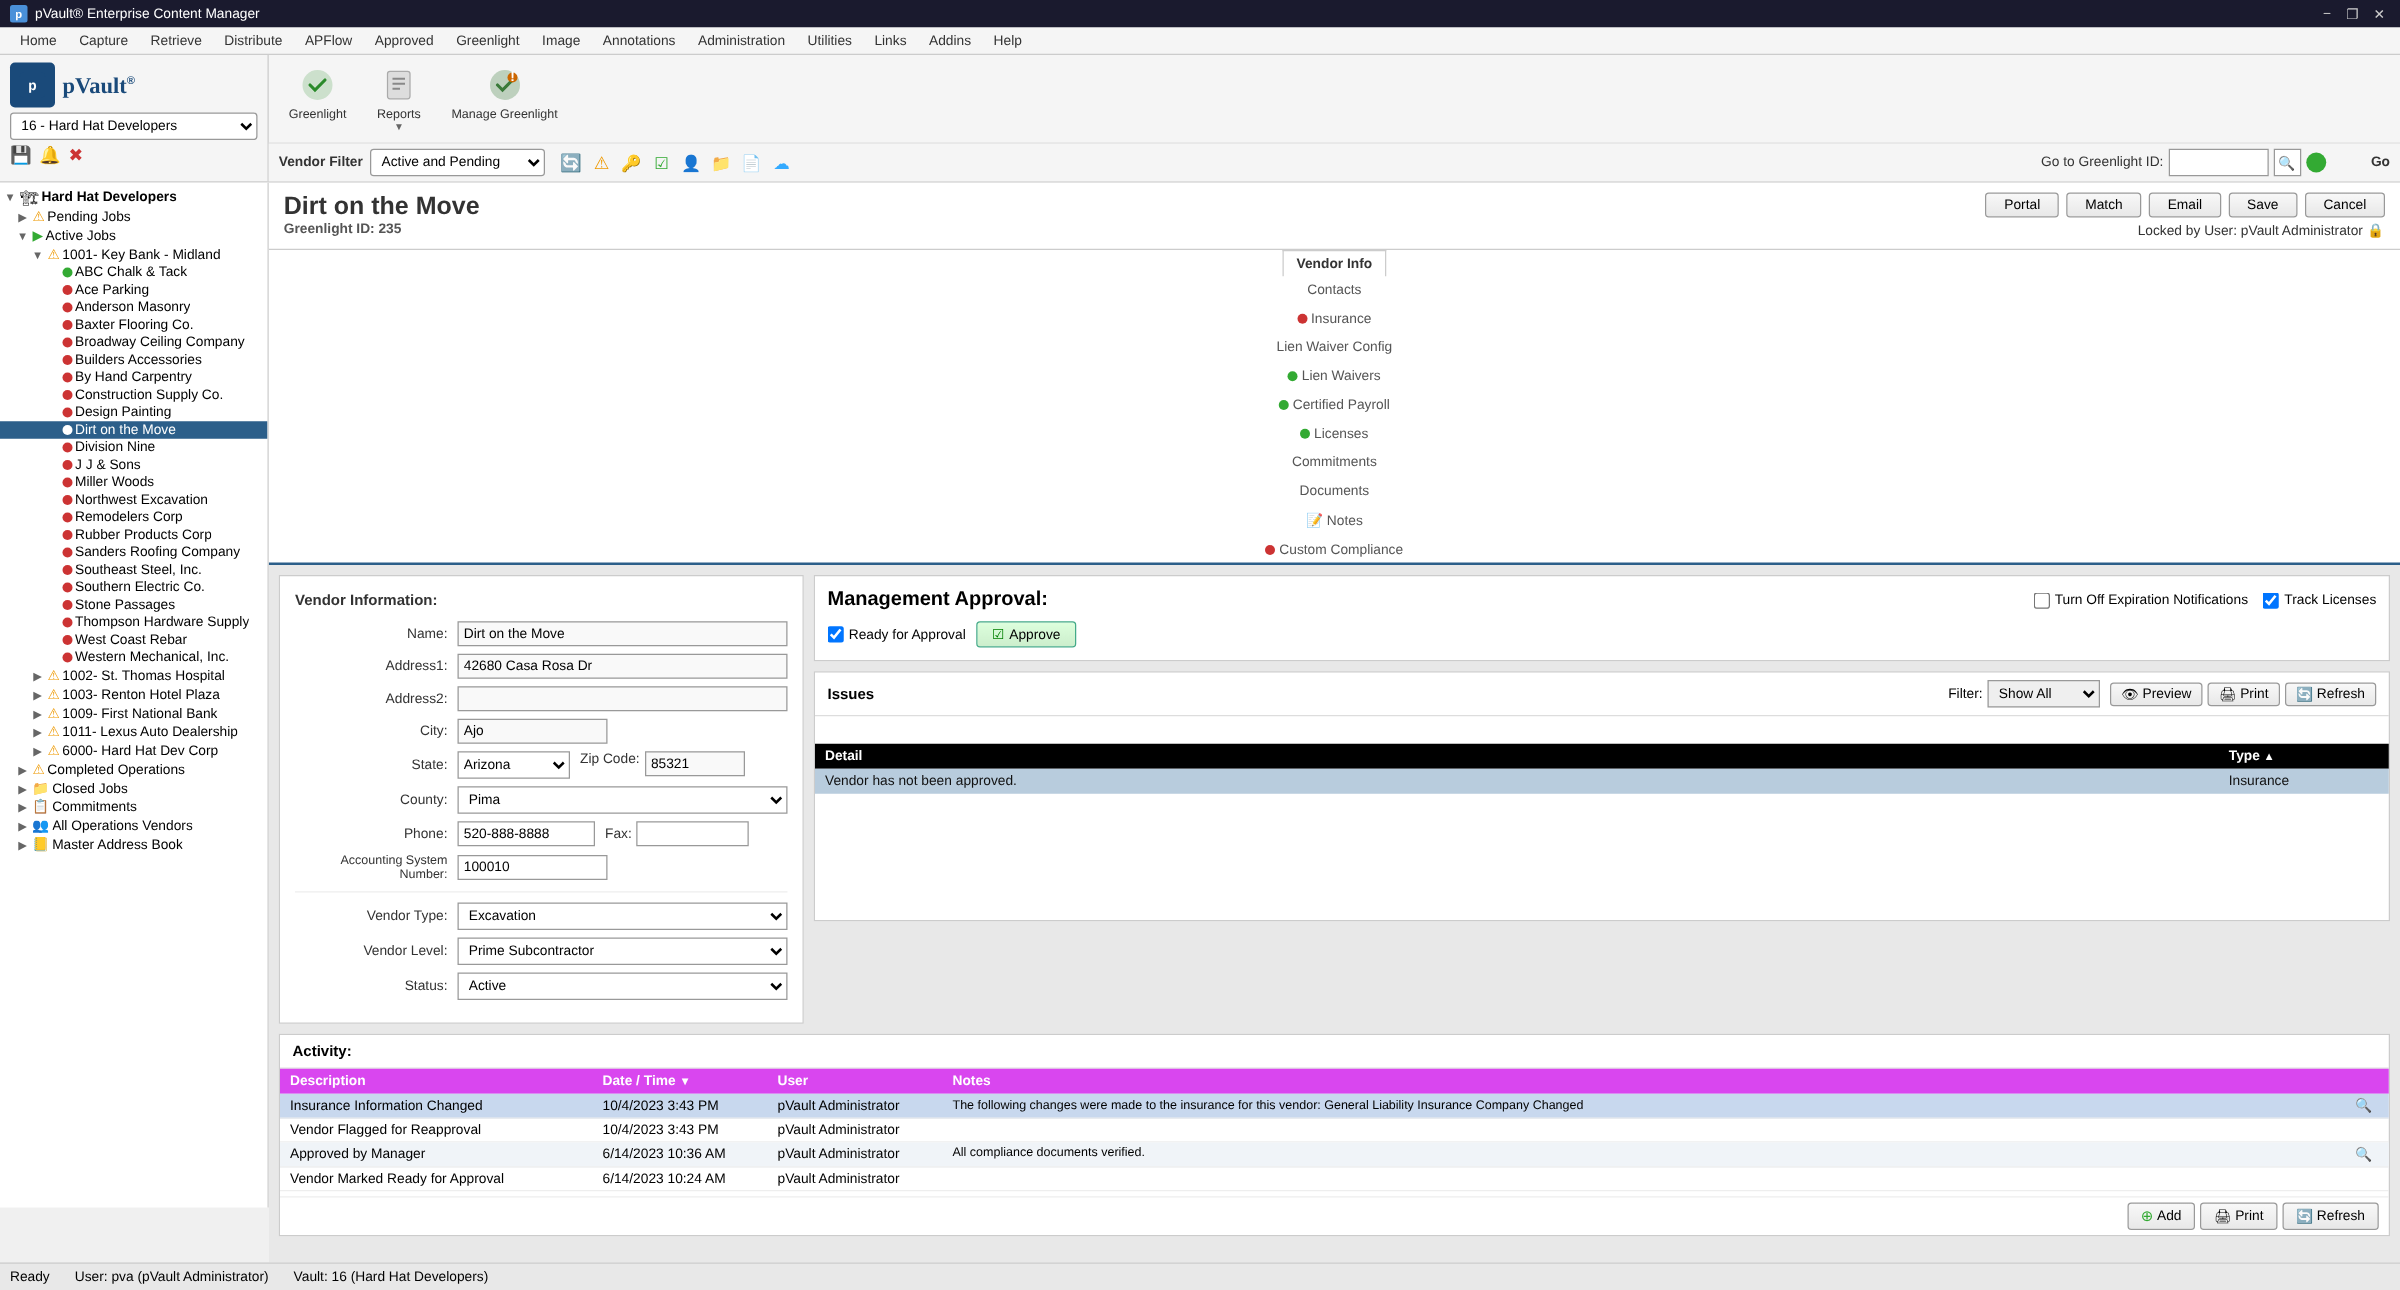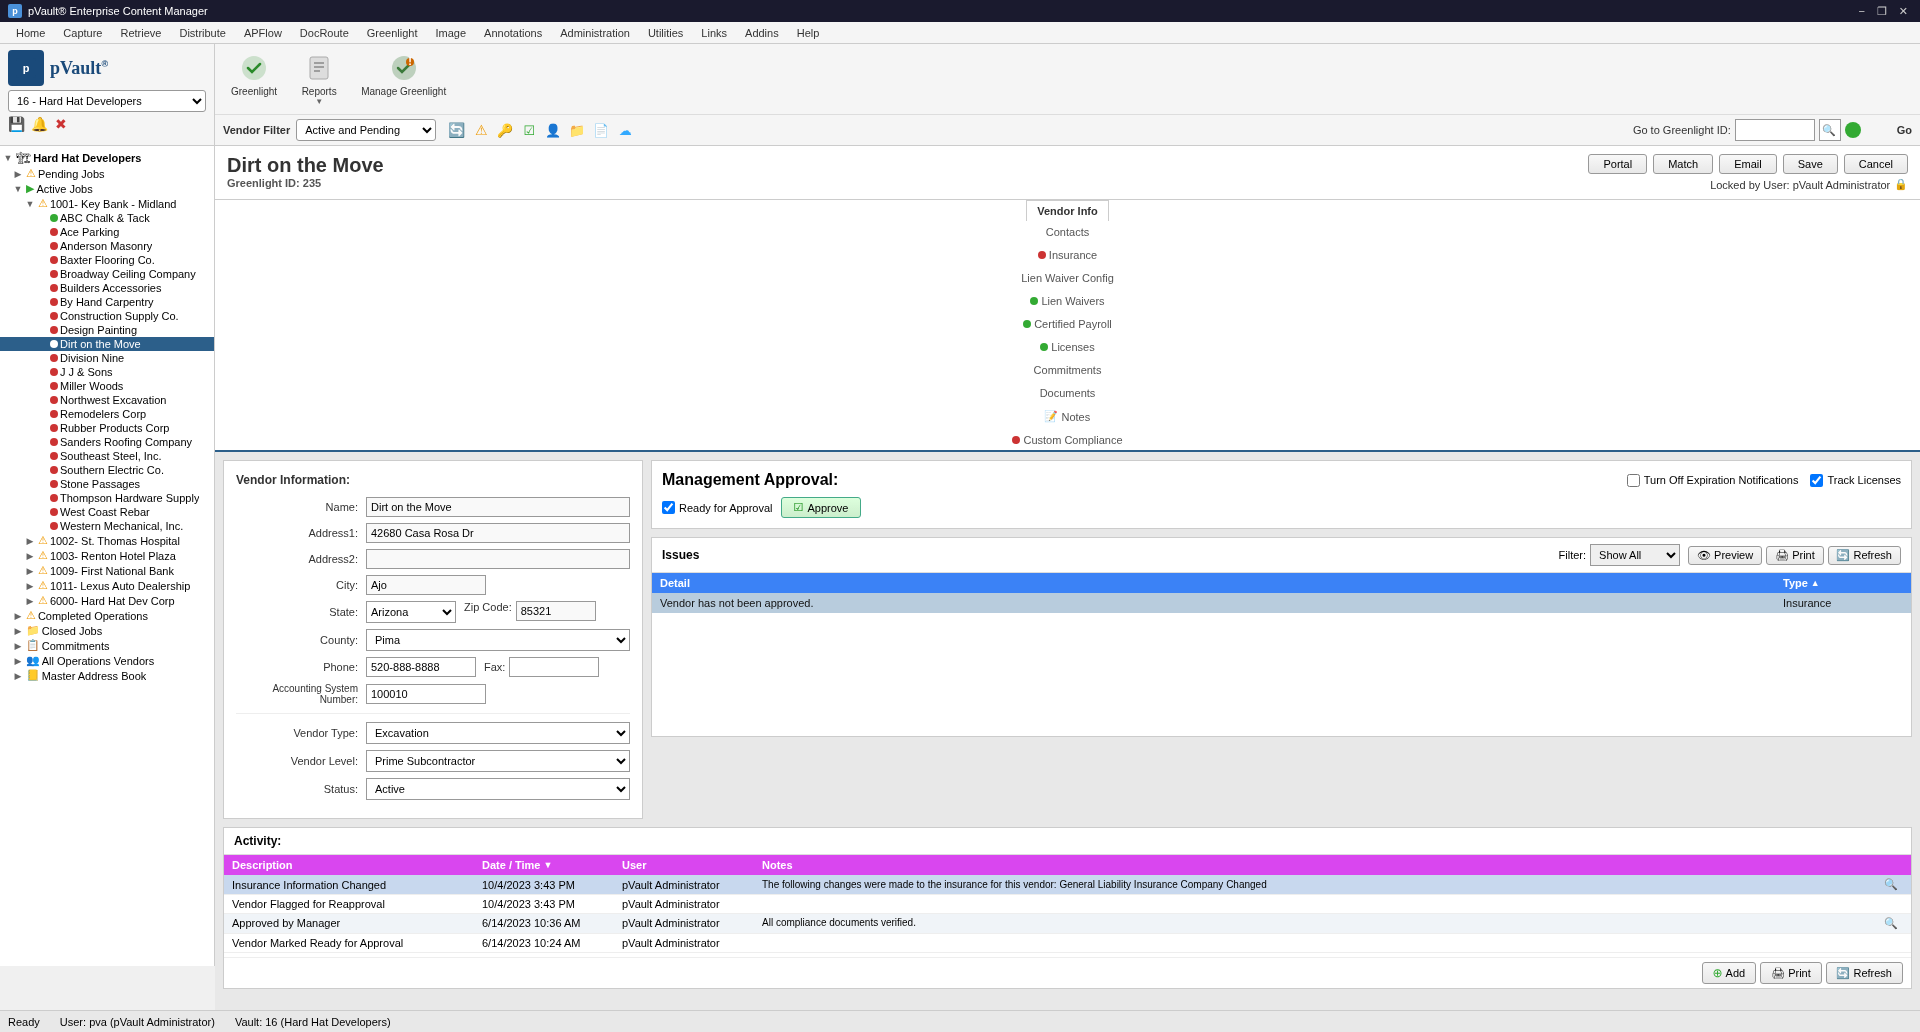--- a/index.html
+++ b/index.html
@@ -76,21 +76,21 @@
       <button class="title-btn close">✕</button>
     </div>
   </div>
 
   <div class="menu-bar">
     <span class="menu-item">Home</span>
     <span class="menu-item">Capture</span>
     <span class="menu-item">Retrieve</span>
     <span class="menu-item">Distribute</span>
     <span class="menu-item">APFlow</span>
-    <span class="menu-item">DocRoute</span>
+    <span class="menu-item">Approved</span>
     <span class="menu-item">Greenlight</span>
     <span class="menu-item">Image</span>
     <span class="menu-item">Annotations</span>
     <span class="menu-item">Administration</span>
     <span class="menu-item">Utilities</span>
     <span class="menu-item">Links</span>
     <span class="menu-item">Addins</span>
     <span class="menu-item">Help</span>
   </div>
 
@@ -555,21 +555,21 @@
                     <span>Print</span>
                   </button>
                   <button class="issues-btn">
                     <span>🔄</span>
                     <span>Refresh</span>
                   </button>
                 </div>
               </div>
 
               <div style="flex:1;">
-                <div style="display:flex; background:#3b82f6; color:white; padding:4px 8px; font-size:11px; font-weight:bold;">
+                <div style="display:flex; background:#000000; color:white; padding:4px 8px; font-size:11px; font-weight:bold;margin-top:22px;">
                   <div style="flex:1;">Detail</div>
                   <div style="width:120px; display:flex; align-items:center; gap:3px;">
                     Type <span style="font-size:9px;">▲</span>
                   </div>
                 </div>
                 <div style="display:flex; padding:4px 8px; font-size:11px; background:#b8ccdd; color:#111;">
                   <div style="flex:1;">Vendor has not been approved.</div>
                   <div style="width:120px;">Insurance</div>
                 </div>
               </div>

